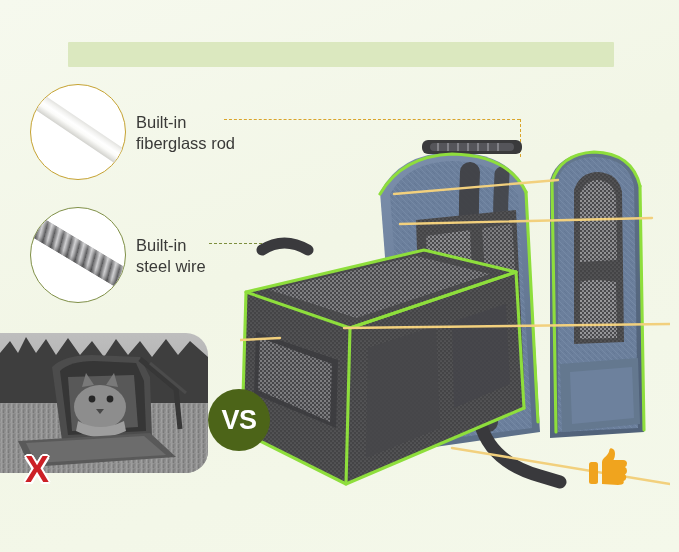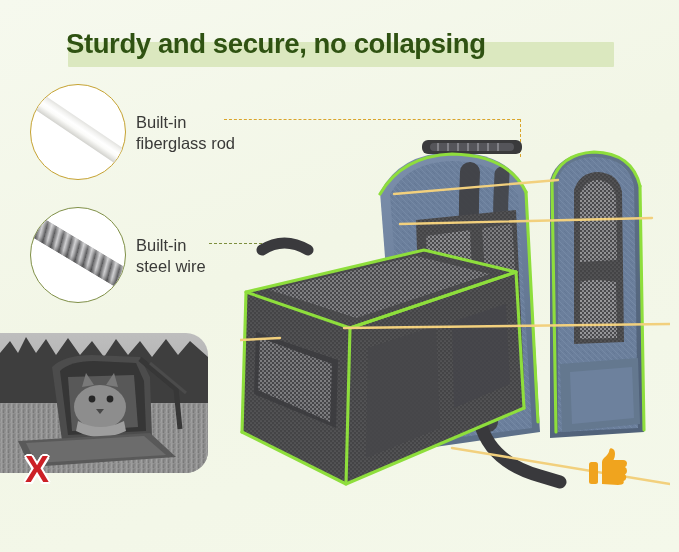--- a/index.html
+++ b/index.html
@@ -218,21 +218,20 @@
     height: 38px;
   }
 </style>
 </head>
 <body>
 
 <div id="infographic">
 
   <div class="title-wrap">
     <div class="title-highlight"></div>
-    <div class="title-text">Sturdy and secure, no collapsing</div>
   </div>
 
   <div class="callout-circle gold">
     <div class="rod"></div>
   </div>
   <div class="callout-label one">Built-in
 fiberglass rod</div>
   <div class="dash-h" id="fiber-dash-h"></div>
   <div class="dash-v" id="fiber-dash-v"></div>
 
@@ -397,20 +396,21 @@
       <path d="M18 108 L150 100 L176 124 L30 134 Z" fill="#5b5b5e"></path>
       <path d="M26 110 L144 103 L166 122 L36 130 Z" fill="#6d6d70"></path>
 
       <path d="M140 26 L176 56 L180 96" stroke="#3a3a3c" stroke-width="5" fill="none"></path>
       <path d="M150 30 L186 60" stroke="#4d4d50" stroke-width="3" fill="none"></path>
     </svg>
   </div>
 
   <div class="x-mark">X</div>
 
+  <div class="vs-badge">VS</div>
 
   <div class="thumb">
     <svg width="40" height="38" viewBox="0 0 40 38" xmlns="http://www.w3.org/2000/svg">
       <rect x="1" y="14" width="9" height="22" rx="2.5" fill="#f0a41e"></rect>
       <path d="M14 36 L14 14 Q14 12 16 10 Q21 6 21.5 1.5 Q22 0 24 0.4
                Q27 1.2 27 6 Q27 9.5 25.5 12 L35 12 Q39 12 39 15.6
                Q39 18 37 19 Q39 20 39 23 Q39 25.4 37 26.4
                Q38.6 27.6 38.2 30 Q37.8 32.4 35.6 33
                Q36.4 35.6 33.6 36.6 Q32 37 30 37 Z" fill="#f0a41e"></path>
     </svg>

